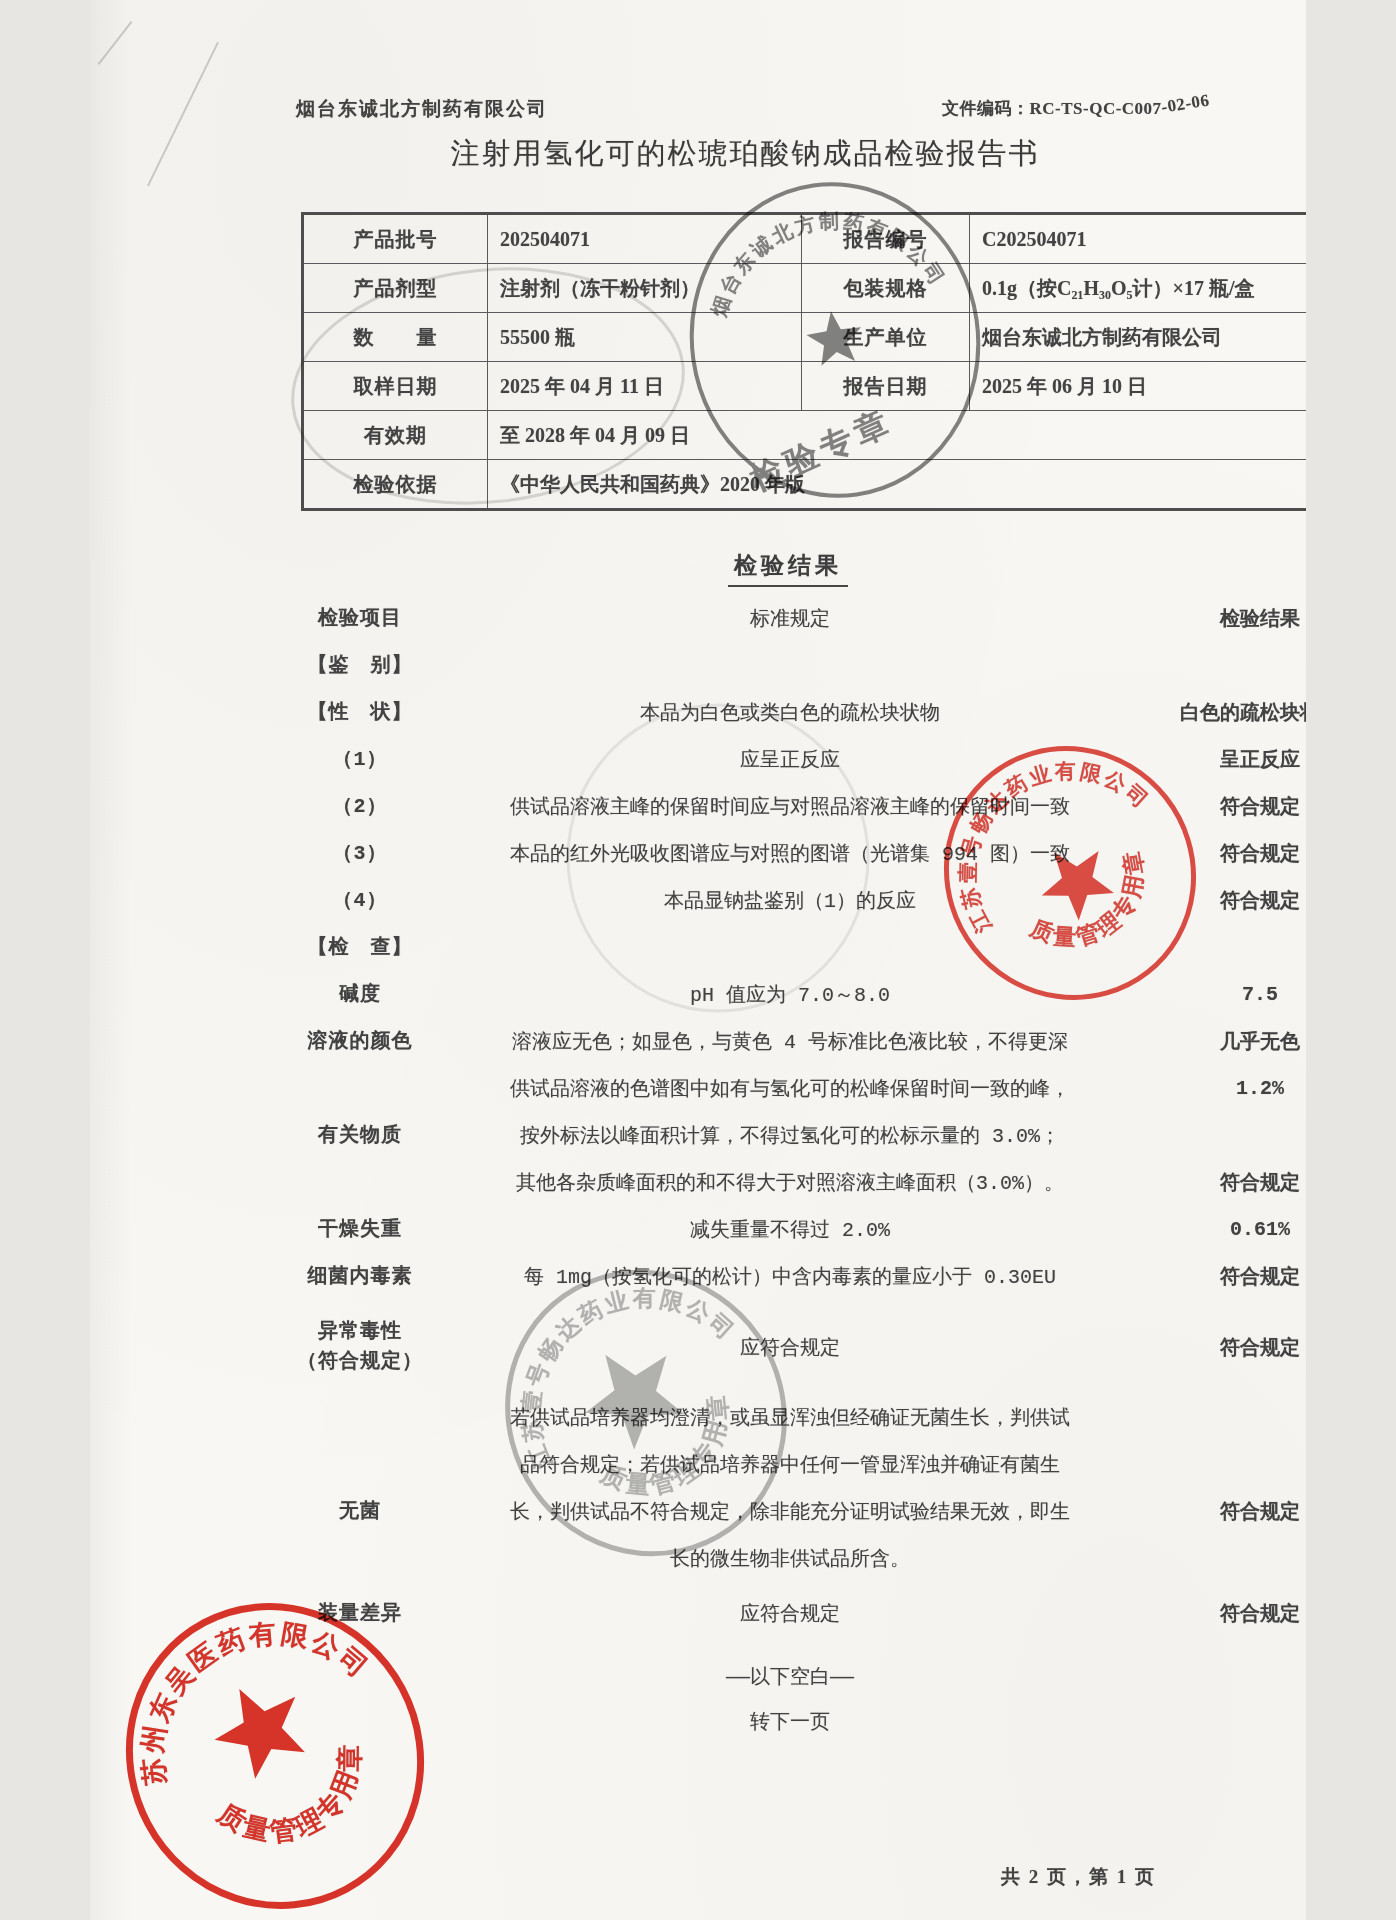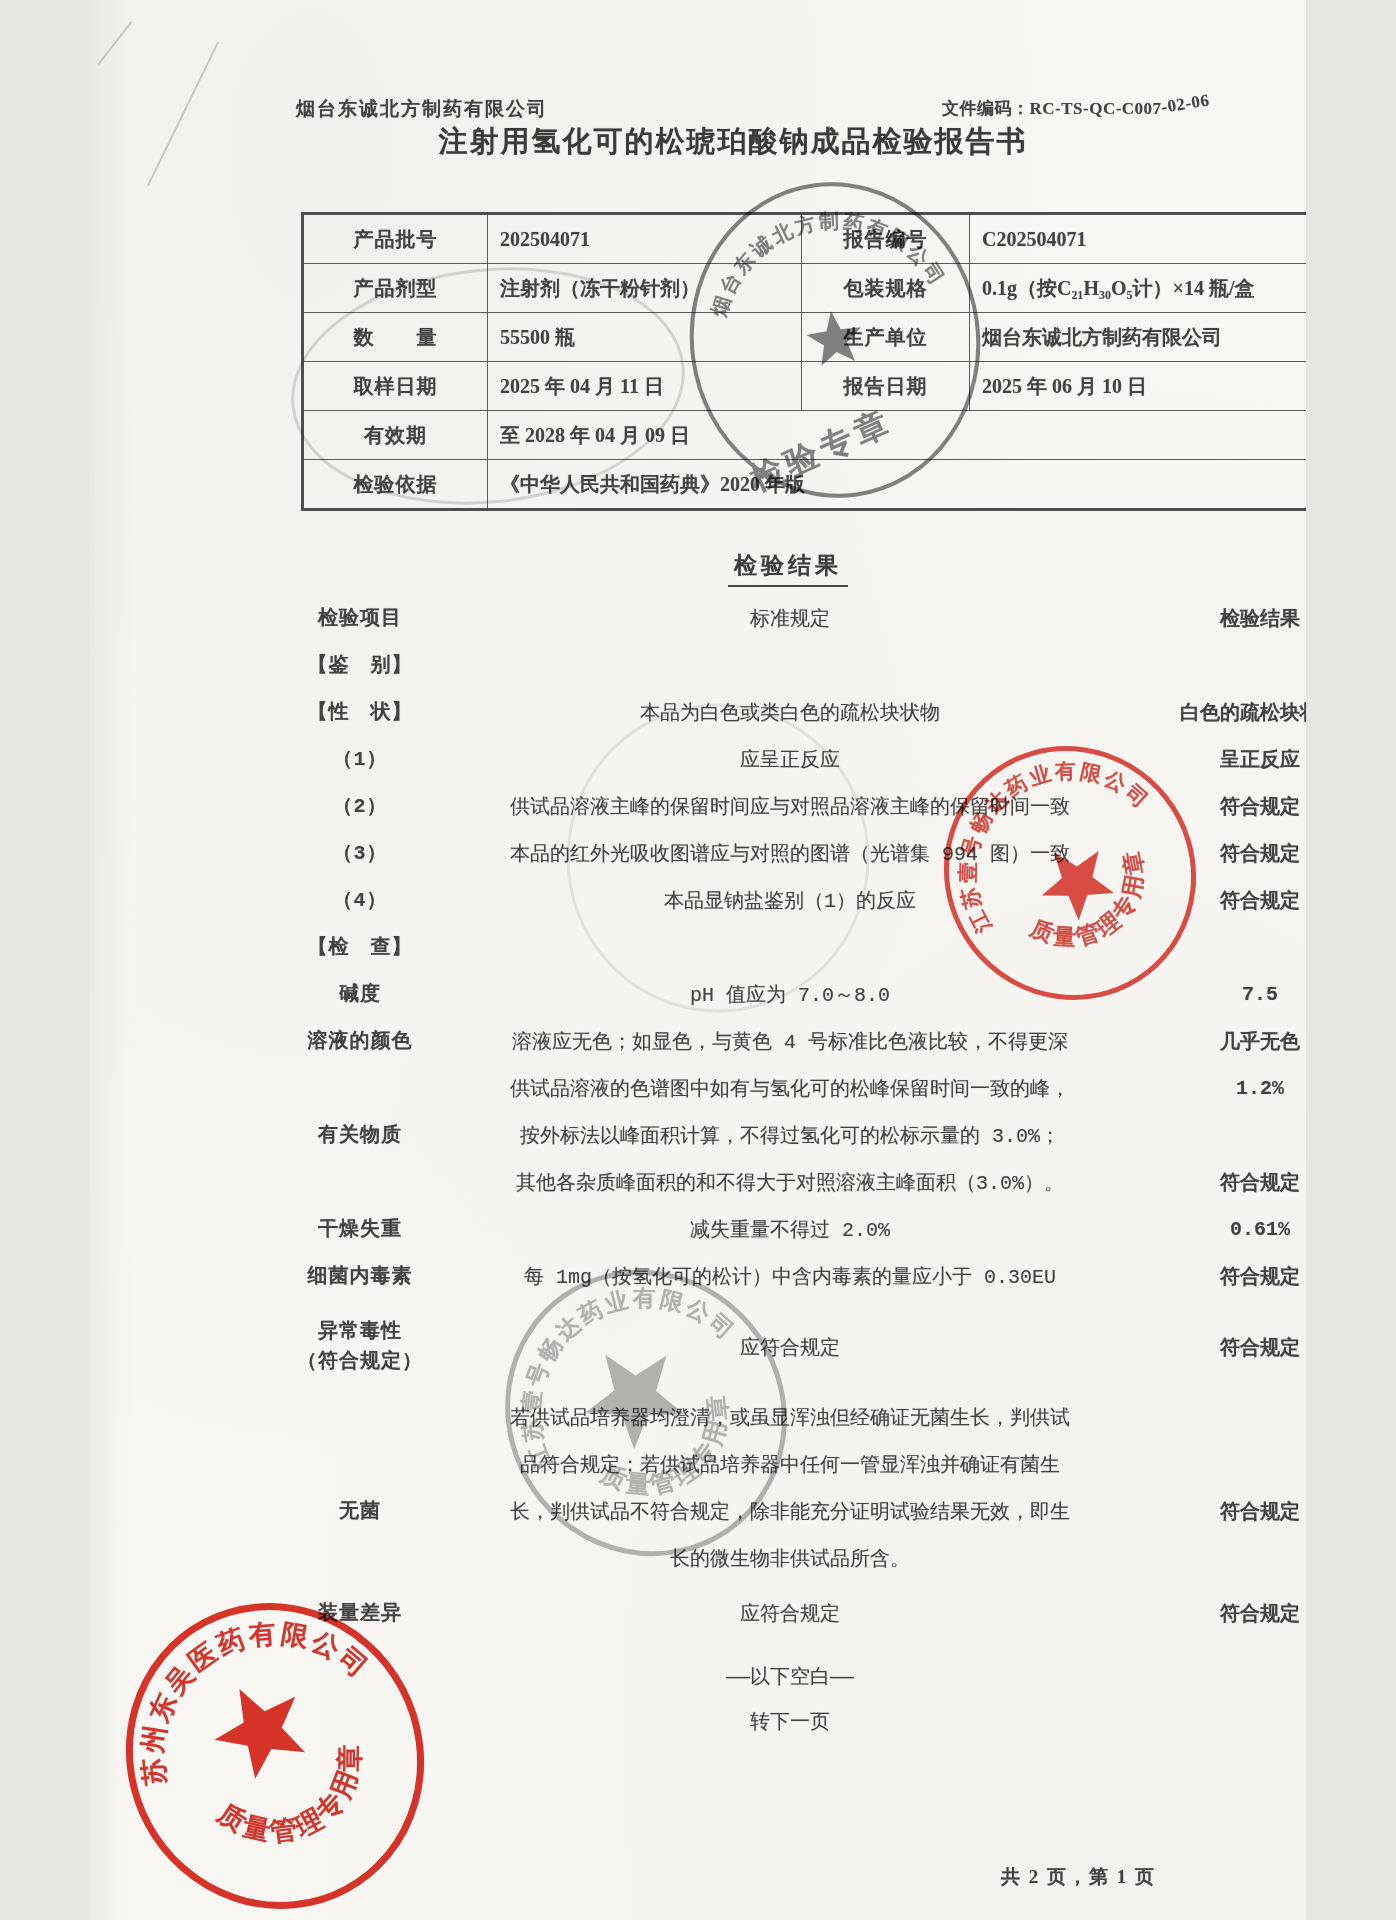--- a/index.html
+++ b/index.html
@@ -14,22 +14,22 @@
     color:#424242;
   }
   .page *{text-shadow:0 0 1px rgba(80,80,80,0.35);}
   .artifact{position:absolute;background:#9b9b9b;opacity:.5;text-shadow:none;}
   .line-1{left:92px;top:34px;width:2px;height:160px;transform:rotate(26deg);}
   .line-2{left:24px;top:16px;width:2px;height:54px;transform:rotate(38deg);}
 
   .company{position:absolute;left:206px;top:96px;font-size:19px;font-weight:700;letter-spacing:2px;}
   .doccode{position:absolute;left:852px;top:97px;font-size:17px;font-weight:700;letter-spacing:.5px;white-space:nowrap;}
   .doccode .suffix{display:inline-block;transform:rotate(-9deg) translateY(-5px);}
-  .title{position:absolute;left:0;top:122px;width:1286px;margin:0;text-align:center;
-         font-size:29px;font-weight:700;letter-spacing:2px;color:#3b3b3b;}
+  .title{position:absolute;left:0;top:122px;width:1286px;margin:12px;text-align:center;
+         font-size:29px;font-weight:400;letter-spacing:2px;color:#3b3b3b;}
 
   .info-table{position:absolute;left:211px;top:212px;width:1034px;border-collapse:collapse;
               table-layout:fixed;font-size:20px;font-weight:600;color:#434343;
               border:3px solid #4e4e4e;}
   .info-table td{border:1.6px solid #5a5a5a;height:48px;padding:0 8px;vertical-align:middle;}
   .info-table td.lbl{text-align:center;letter-spacing:1px;}
   .info-table td.val{text-align:left;padding-left:12px;white-space:nowrap;overflow:visible;}
 
   .results-heading-wrap{position:absolute;left:0;top:550px;width:1396px;text-align:center;}
   .results-heading{display:inline-block;font-size:23px;font-weight:700;letter-spacing:4px;
@@ -73,21 +73,21 @@
         <tr>
           <td class="lbl">产品批号</td>
           <td class="val">202504071</td>
           <td class="lbl">报告编号</td>
           <td class="val">C202504071</td>
         </tr>
         <tr>
           <td class="lbl">产品剂型</td>
           <td class="val">注射剂（冻干粉针剂）</td>
           <td class="lbl">包装规格</td>
-          <td class="val">0.1g（按C₂₁H₃₀O₅计）×14 瓶/盒</td>
+          <td class="val">0.1g（按C₂₁H₃₀O₅计）×17 瓶/盒</td>
         </tr>
         <tr>
           <td class="lbl">数　　量</td>
           <td class="val">55500 瓶</td>
           <td class="lbl">生产单位</td>
           <td class="val">烟台东诚北方制药有限公司</td>
         </tr>
         <tr>
           <td class="lbl">取样日期</td>
           <td class="val">2025 年 04 月 11 日</td>

